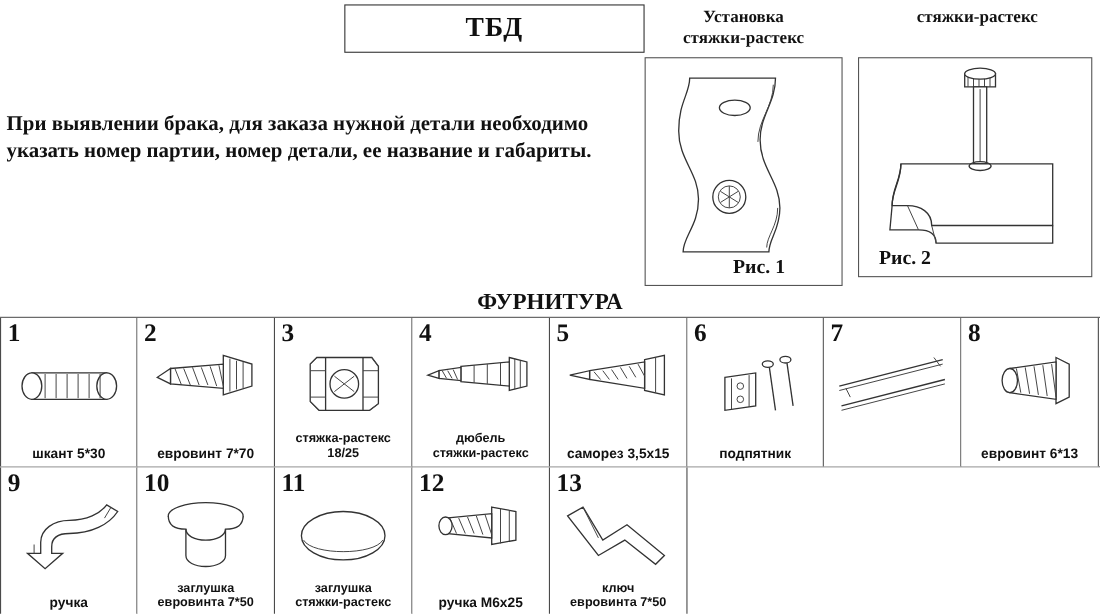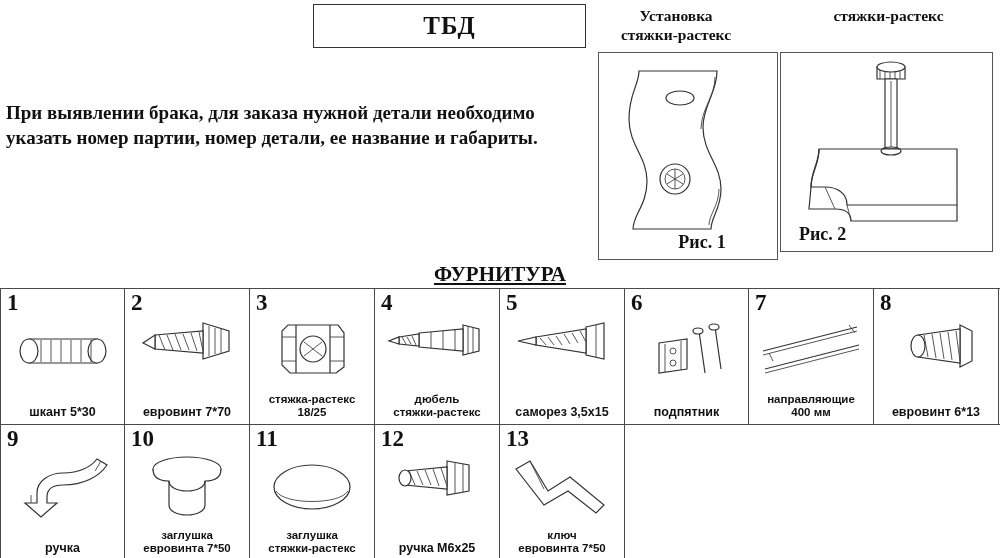--- a/index.html
+++ b/index.html
@@ -49,40 +49,40 @@
     line-height: 1.25;
   }
   .fig-head.one { left: 588px; top: 6px; width: 176px; }
   .fig-head.two { left: 786px; top: 6px; width: 205px; }
 
   .fig-box {
     position: absolute;
     border: 1px solid #555;
     background: #fff;
   }
-  .fig-box.one { left: 586px; top: 52px; width: 180px; height: 208px; margin-left: 12px; }
+  .fig-box.one { left: 586px; top: 52px; width: 180px; height: 208px; }
   .fig-box.two { left: 780px; top: 52px; width: 213px; height: 200px; }
 
   .fig-cap {
     position: absolute;
     bottom: 6px; left: 0; width: 100%;
     text-align: center;
     font-size: 18px; font-weight: bold;
   }
   .fig-box.one .fig-cap { text-align: center; padding-left: 28px; }
   .fig-box.two .fig-cap { text-align: left; padding-left: 18px; }
 
   .fig-svg { position: absolute; left: 0; top: 0; }
 
   
   .furn-title {
     position: absolute;
     left: 0; top: 262px; width: 1000px;
     text-align: center;
-    font-size: 21px; font-weight: bold; text-decoration: underline;
+    font-size: 21px; font-weight: bold;
   }
 
   
   .grid {
     position: absolute;
     left: 0; top: 288px;
     width: 1000px;
   }
   .row {
     display: flex;
@@ -317,24 +317,20 @@
       <div class="num">7</div>
       <div class="art">
         <svg width="125" height="74" viewBox="0 0 125 74">
           <path class="ln" d="M14 40 L108 16" stroke-width="3"></path>
           <path class="ln-thin" d="M14 44 L108 20"></path>
           <path class="ln" d="M16 58 L110 34" stroke-width="3"></path>
           <path class="ln-thin" d="M16 62 L110 38"></path>
           <path class="ln-thin" d="M100 14 L106 22 M20 42 L24 50"></path>
         </svg>
       </div>
-      <div class="lbl small">
-        <div>направляющие</div>
-        <div>400 мм</div>
-      </div>
     </div>
 
     <div class="cell w8">
       <div class="num">8</div>
       <div class="art">
         <svg width="125" height="74" viewBox="0 0 125 74">
 
           <path class="fillw" d="M86 14 L98 20 L98 50 L86 56 Z"></path>
 
           <path class="fillw" d="M44 24 L86 18 L86 52 L44 46 Z"></path>

